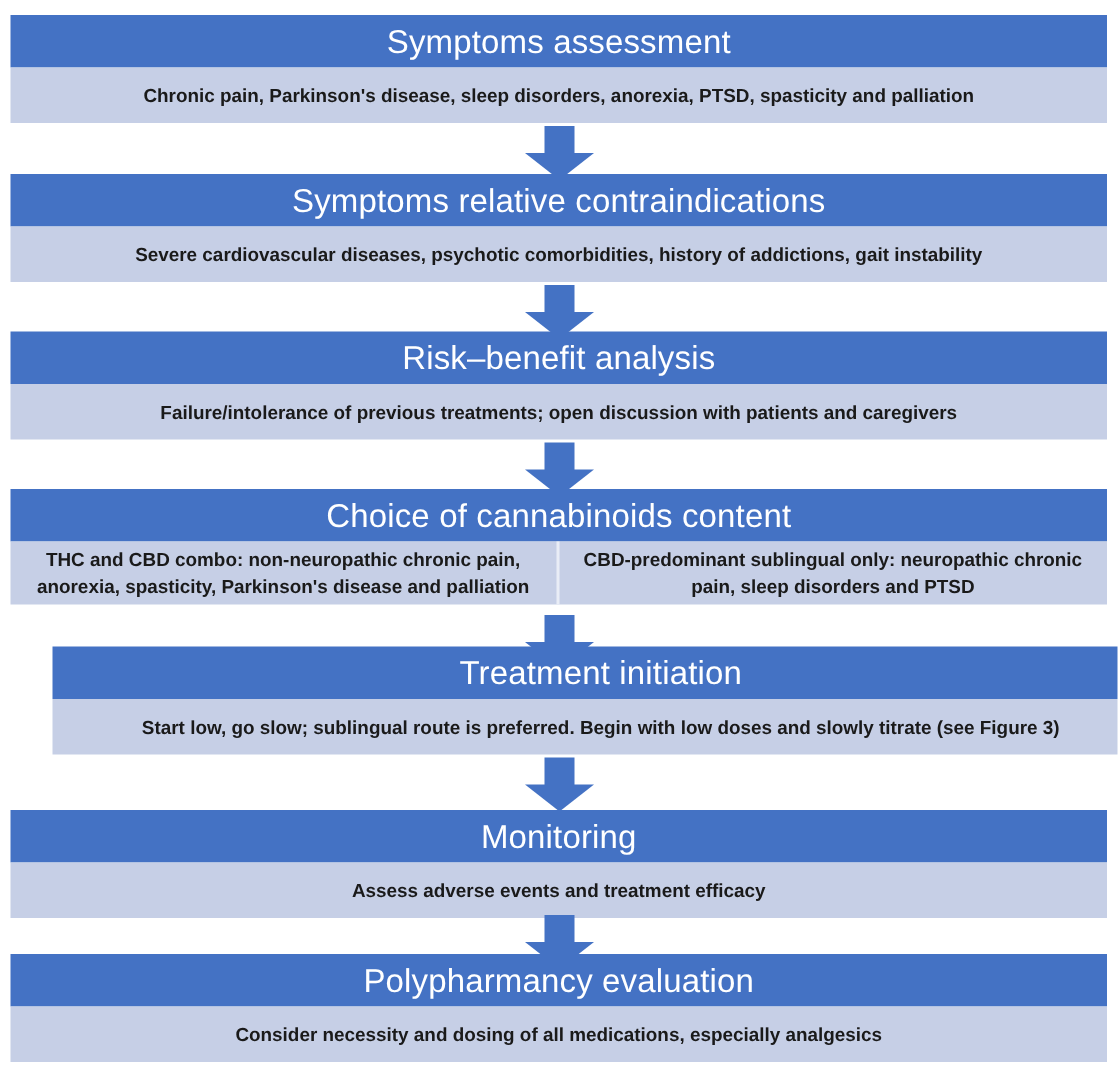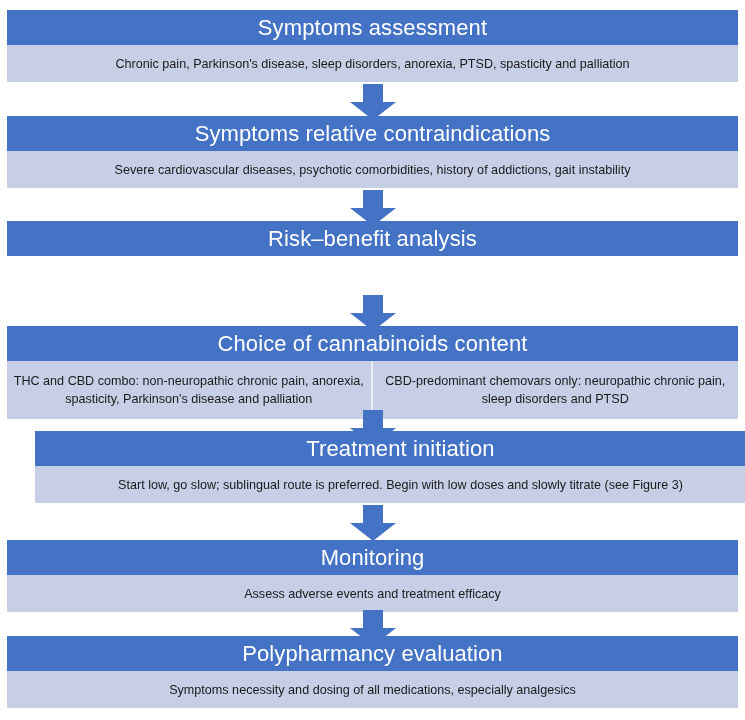--- a/index.html
+++ b/index.html
@@ -44,24 +44,25 @@
     background: #C6CFE6;
     color: #1a1a1a;
     text-align: center;
     font-size: 12.6px;
     height: 37px;
     display: flex;
     align-items: center;
     justify-content: center;
     padding: 0 10px;
     box-sizing: border-box;
+    font-weight: bold;
   }
 
   .stage-body.tall {
-    height: 58px;
+    height: 42px;
     padding: 0;
   }
 
   .split {
     display: flex;
     width: 100%;
     height: 100%;
   }
   .split-col {
     flex: 1 1 50%;
@@ -124,33 +125,34 @@
     <div class="stage-body">Severe cardiovascular diseases, psychotic comorbidities, history of addictions, gait instability</div>
   </div>
 
   <div class="arrow" style="top:190px;">
     <div class="shaft"></div>
     <div class="head"></div>
   </div>
 
   <div class="stage" style="top:221px;">
     <div class="stage-header">Risk–benefit analysis</div>
+    <div class="stage-body">Failure/intolerance of previous treatments; open discussion with patients and caregivers</div>
   </div>
 
   <div class="arrow" style="top:295px;">
     <div class="shaft"></div>
     <div class="head"></div>
   </div>
 
   <div class="stage" style="top:326px;">
     <div class="stage-header">Choice of cannabinoids content</div>
     <div class="stage-body tall">
       <div class="split">
         <div class="split-col left">THC and CBD combo: non-neuropathic  chronic pain, anorexia, spasticity, Parkinson's disease and palliation</div>
-        <div class="split-col right">CBD-predominant chemovars only: neuropathic chronic pain, sleep disorders and PTSD</div>
+        <div class="split-col right">CBD-predominant sublingual only: neuropathic chronic pain, sleep disorders and PTSD</div>
       </div>
     </div>
   </div>
 
   <div class="arrow" style="top:410px;">
     <div class="shaft"></div>
     <div class="head"></div>
   </div>
 
   <div class="stage" style="top:431px;margin-left:28px;">
@@ -168,16 +170,16 @@
     <div class="stage-body">Assess adverse events and treatment efficacy</div>
   </div>
 
   <div class="arrow" style="top:610px;">
     <div class="shaft"></div>
     <div class="head"></div>
   </div>
 
   <div class="stage" style="top:636px;">
     <div class="stage-header">Polypharmancy evaluation</div>
-    <div class="stage-body">Symptoms necessity and dosing of all medications, especially analgesics</div>
+    <div class="stage-body">Consider necessity and dosing of all medications, especially analgesics</div>
   </div>
 
 </div>
 
 </body></html>

